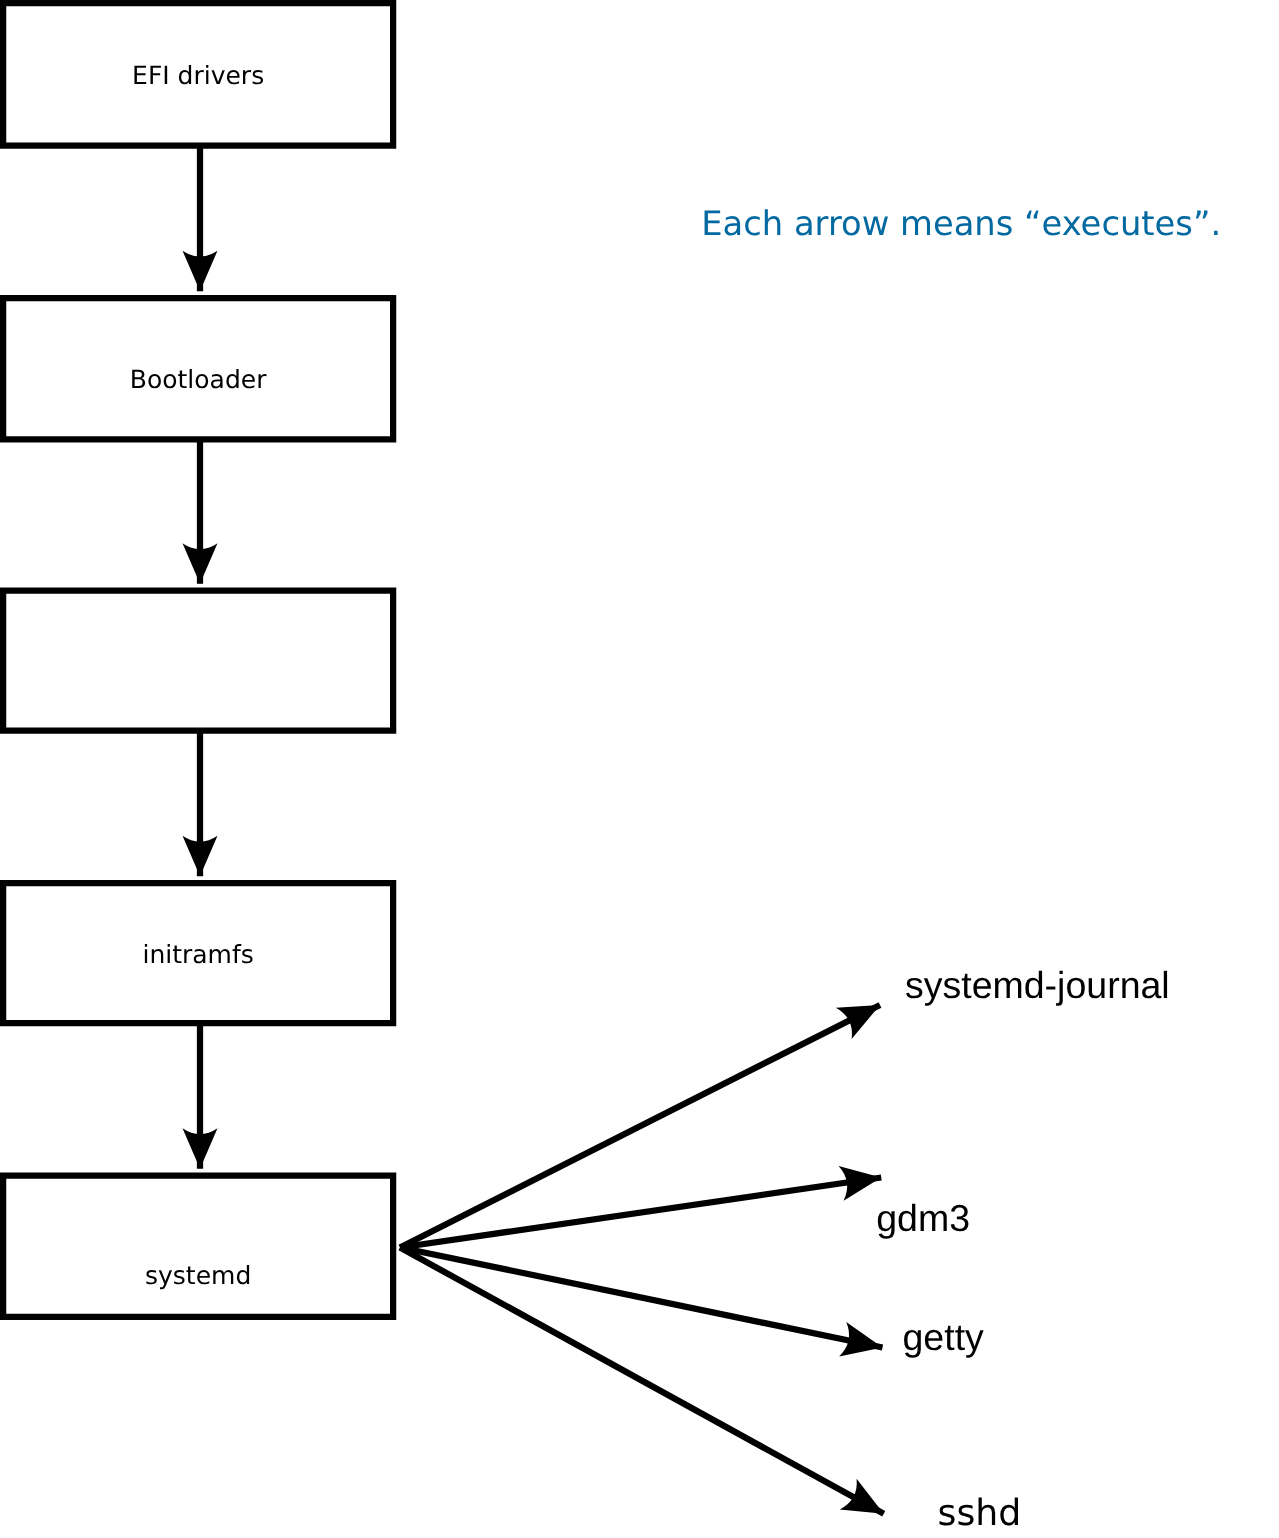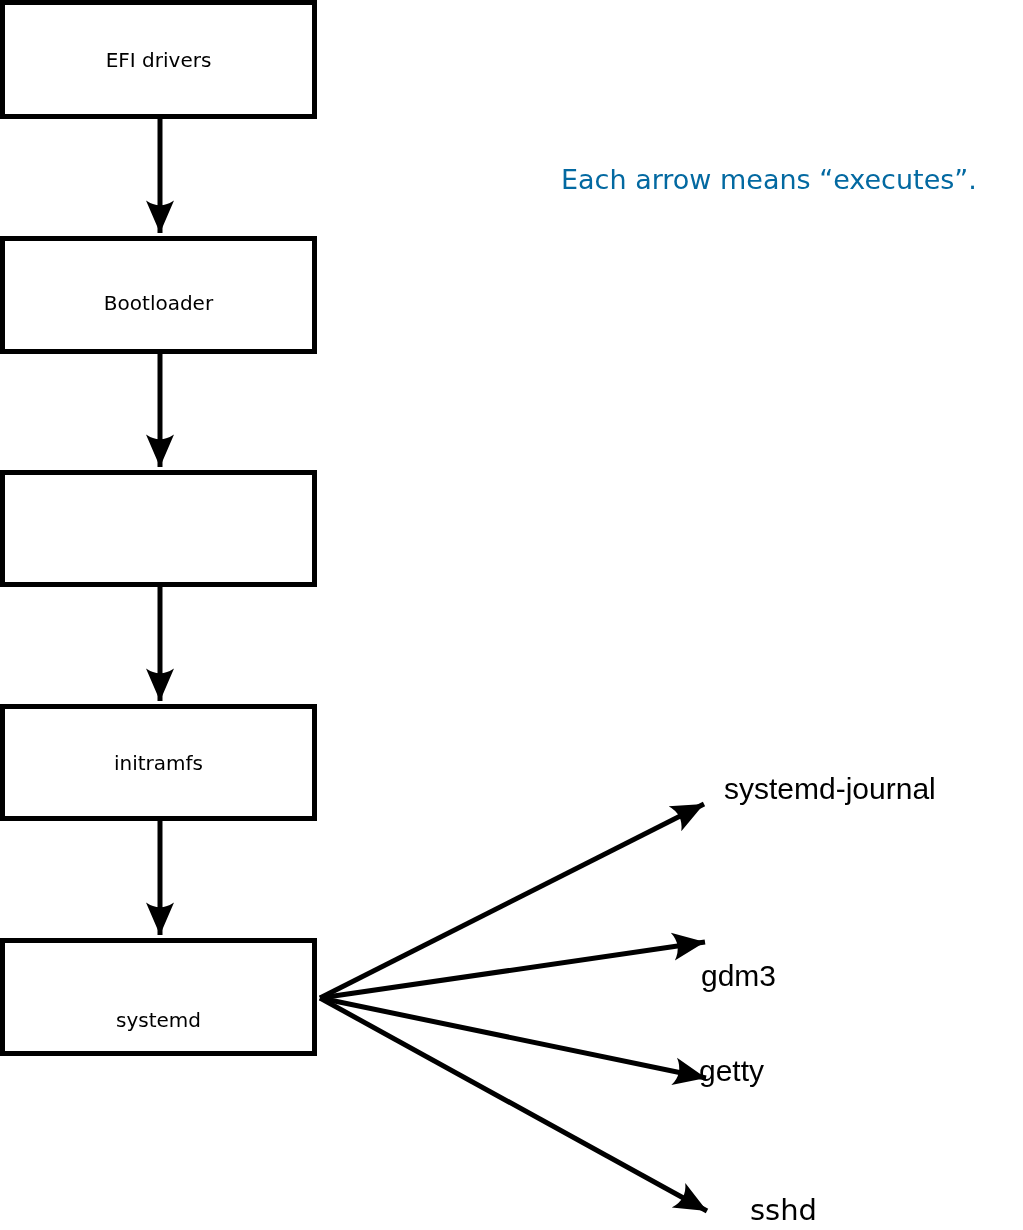--- a/index.html
+++ b/index.html
@@ -101,16 +101,16 @@
 
   <div class="node-label" style="top:0px;   height:119px;">EFI drivers</div>
   <div class="node-label" style="top:236px; height:134px;">Bootloader</div>
   <div class="node-label" style="top:704px; height:117px;text-align:right;">initramfs</div>
   <div class="node-label" style="top:938px; height:115px;margin-top:24px;">systemd</div>
 
   <div class="caption">Each arrow means “executes”.</div>
 
   <div class="spawn-label mono" style="left:724px; top:771px;">systemd-journal</div>
   <div class="spawn-label mono" style="left:701px; top:918px;margin-top:40px;">gdm3</div>
-  <div class="spawn-label mono" style="left:699px; top:1053px;">getty</div>
+  <div class="spawn-label mono" style="left:722px; top:1053px;">getty</div>
   <div class="spawn-label sans" style="left:712px; top:1192px;">sshd</div>
 
 </div>
 
 </body></html>

